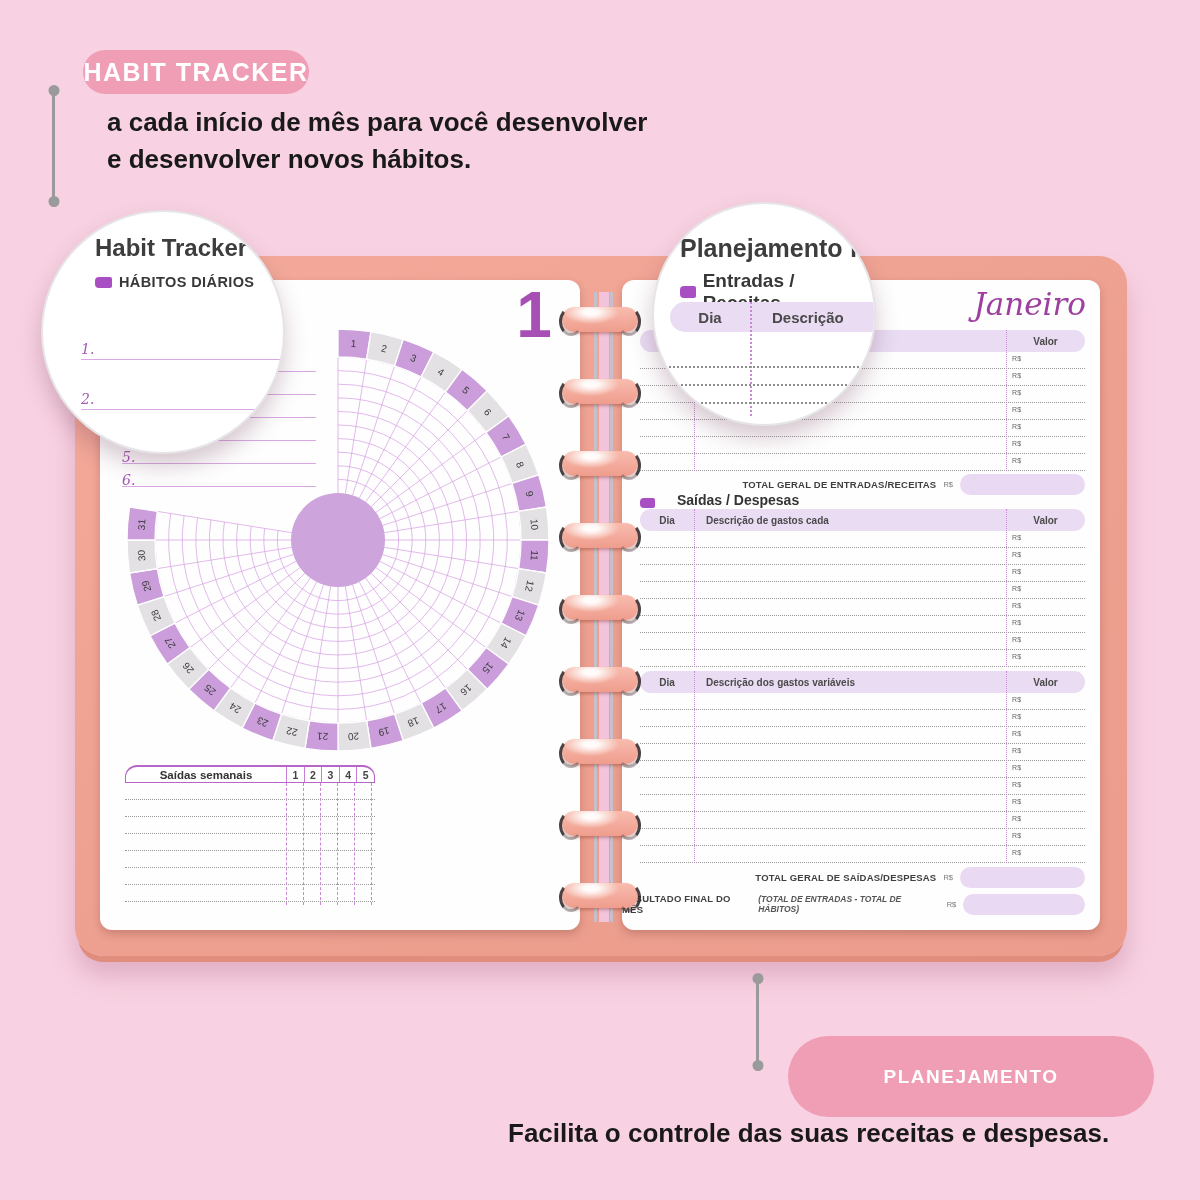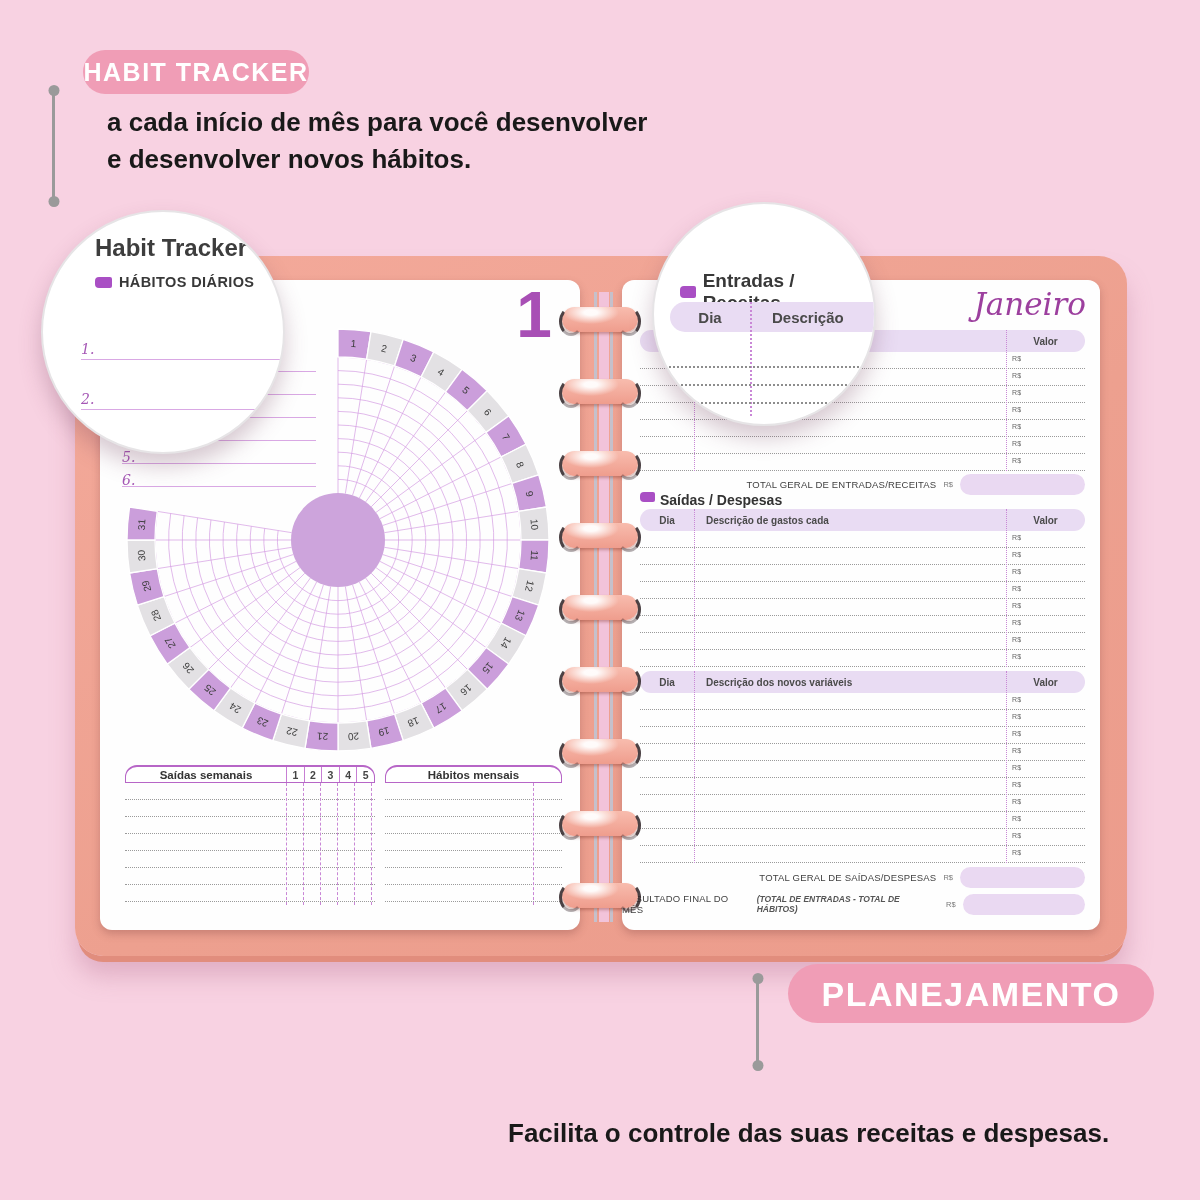--- a/index.html
+++ b/index.html
@@ -16,21 +16,21 @@
   
   .connector{position:absolute;width:3px;background:#9a9a9a;z-index:5}
   .connector::before,.connector::after{content:"";position:absolute;left:50%;transform:translateX(-50%);width:11px;height:11px;border-radius:50%;background:#9a9a9a}
   .connector::before{top:-5px}.connector::after{bottom:-5px}
   .connector.top-left{left:52px;top:90px;height:112px}
   .connector.bottom{left:756px;top:978px;height:88px}
 
   
   .badge{position:absolute;background:var(--badge);color:#fff;font-weight:bold;letter-spacing:1.5px;z-index:5;display:flex;flex-direction:column;align-items:center;justify-content:center;text-align:center}
   .badge.top{left:83px;top:50px;width:226px;height:44px;border-radius:23px;font-size:25px}
-  .badge.bottom{left:788px;top:964px;width:366px;height:59px;border-radius:41px;font-size:34px;line-height:34px}
+  .badge.bottom{left:788px;top:1036px;width:366px;height:81px;border-radius:41px;font-size:19px;line-height:34px}
   .intro{position:absolute;left:107px;top:104px;font-size:26px;font-weight:bold;color:#191919;line-height:37px;white-space:pre-line;z-index:5}
   .outro{position:absolute;left:508px;top:1118px;font-size:26px;font-weight:bold;color:#191919;z-index:5}
 
   
   .cover{position:absolute;left:75px;top:256px;width:1052px;height:700px;border-radius:28px;
     background:linear-gradient(150deg,#f4aa9b 0%,#eda08f 55%,#ec9c8c 100%);
     box-shadow:0 9px 0 -3px var(--cover-sh),0 20px 24px rgba(180,110,140,.35);z-index:1}
   .page{position:absolute;top:280px;width:480px;height:650px;background:#fefefe;border-radius:12px;box-shadow:0 4px 9px rgba(120,60,60,.30);z-index:2}
   .page.left{left:100px}
   .page.right{left:622px;width:478px}
@@ -80,26 +80,26 @@
   .f-body{position:relative}
   .frow{position:relative;border-bottom:1px dotted var(--dot)}
   .rs{position:absolute;left:372px;top:3px;font-size:7px;color:#666;letter-spacing:.3px}
   .vdot{position:absolute;top:0;bottom:0;width:0;border-left:1px dotted var(--pdash)}
   .vdot.d1{left:54px}.vdot.d2{left:366px}
 
   .total-row{position:absolute;right:15px;display:flex;align-items:center;gap:7px;z-index:2}
   .total-row.t1{top:194px}
   .total-row.t2{top:587px}
   .total-row.t3{top:613px}
-  .total-label{font-size:9.5px;font-weight:normal;color:#3f3f3f;letter-spacing:.2px}
+  .total-label{font-size:9.5px;font-weight:bold;color:#3f3f3f;letter-spacing:.2px}
   .total-formula{font-size:8.5px;font-style:italic;font-weight:bold;color:#555}
   .total-rs{font-size:7.5px;color:#777}
   .total-box{width:125px;height:21px;border-radius:11px;background:var(--lavbox)}
 
-  .section-title{position:absolute;left:18px;top:212px;display:flex;align-items:flex-start;gap:5px;font-size:14px;font-weight:bold;color:#333}
+  .section-title{position:absolute;left:18px;top:212px;display:flex;align-items:flex-end;gap:22px;font-size:14px;font-weight:bold;color:#333}
   .tag{display:inline-block;width:15px;height:10px;background:var(--tag);border-radius:4px 2px 2px 4px}
 
   
   .callout{position:absolute;background:#fff;border:2px solid #e6e4e6;border-radius:50%;overflow:hidden;z-index:6;box-shadow:0 12px 22px rgba(110,60,90,.28)}
   .callout.habit{left:41px;top:210px;width:244px;height:244px}
   .callout.finance{left:652px;top:202px;width:224px;height:224px}
   .co-title{position:absolute;font-weight:bold;color:#3d3d3d;white-space:nowrap}
   .habit .co-title{left:52px;top:22px;font-size:24px}
   .finance .co-title{left:26px;top:30px;font-size:25px}
   .co-section{position:absolute;display:flex;align-items:center;gap:7px;font-weight:bold;color:#383838}
@@ -272,35 +272,20 @@
       </div>
 
   <div class="vdash" style="left: 161px;"></div>
       <div class="vdash" style="left: 178px;"></div>
       <div class="vdash" style="left: 195px;"></div>
       <div class="vdash" style="left: 212px;"></div>
       <div class="vdash" style="left: 229px;"></div>
       <div class="vdash" style="left: 246px;"></div>
     </div>
 
-  <div class="htable monthly">
-    <div class="ht-head">
-      <div class="ht-title">Hábitos mensais</div>
-    </div>
-    <div class="ht-body" id="monthly-rows">
-        <div class="dot-row" style="height: 17px;"></div>
-        <div class="dot-row" style="height: 17px;"></div>
-        <div class="dot-row" style="height: 17px;"></div>
-        <div class="dot-row" style="height: 17px;"></div>
-        <div class="dot-row" style="height: 17px;"></div>
-        <div class="dot-row" style="height: 17px;"></div>
-        <div class="dot-row" style="height: 17px;"></div>
-      </div>
-    <div class="vdash" style="left:148px"></div>
-  </div>
 </div>
 
 <div class="page right">
   <div class="month">Janeiro</div>
 
   <div class="ftable income">
     <div class="f-head">
       <div class="f-dia">Dia</div>
       <div class="f-desc">Descrição</div>
       <div class="f-valor">Valor</div>
@@ -375,21 +360,21 @@
           <span class="rs">R$</span>
         </div>
       </div>
     <div class="vdot d1"></div>
     <div class="vdot d2"></div>
   </div>
 
   <div class="ftable variable">
     <div class="f-head">
       <div class="f-dia">Dia</div>
-      <div class="f-desc">Descrição dos novos variáveis</div>
+      <div class="f-desc">Descrição dos gastos variáveis</div>
       <div class="f-valor">Valor</div>
     </div>
     <div class="f-body" id="variable-rows">
         <div class="frow" style="height: 17px;">
           <span class="rs">R$</span>
         </div>
         <div class="frow" style="height: 17px;">
           <span class="rs">R$</span>
         </div>
         <div class="frow" style="height: 17px;">
@@ -451,20 +436,21 @@
   <div class="co-title">Habit Tracker</div>
   <div class="co-section">
     <span class="tag"></span>
     <span>HÁBITOS DIÁRIOS</span>
   </div>
   <div class="co-line l1"><span class="daily-num">1.</span></div>
   <div class="co-line l2"><span class="daily-num">2.</span></div>
 </div>
 
 <div class="callout finance">
+  <div class="co-title">Planejamento fin</div>
   <div class="co-section">
     <span class="tag"></span>
     <span>Entradas / Receitas</span>
   </div>
   <div class="co-band">
     <span class="cb-dia">Dia</span>
     <span class="cb-desc">Descrição</span>
   </div>
   <div class="co-vdot"></div>
   <div class="co-dots r1"></div>

